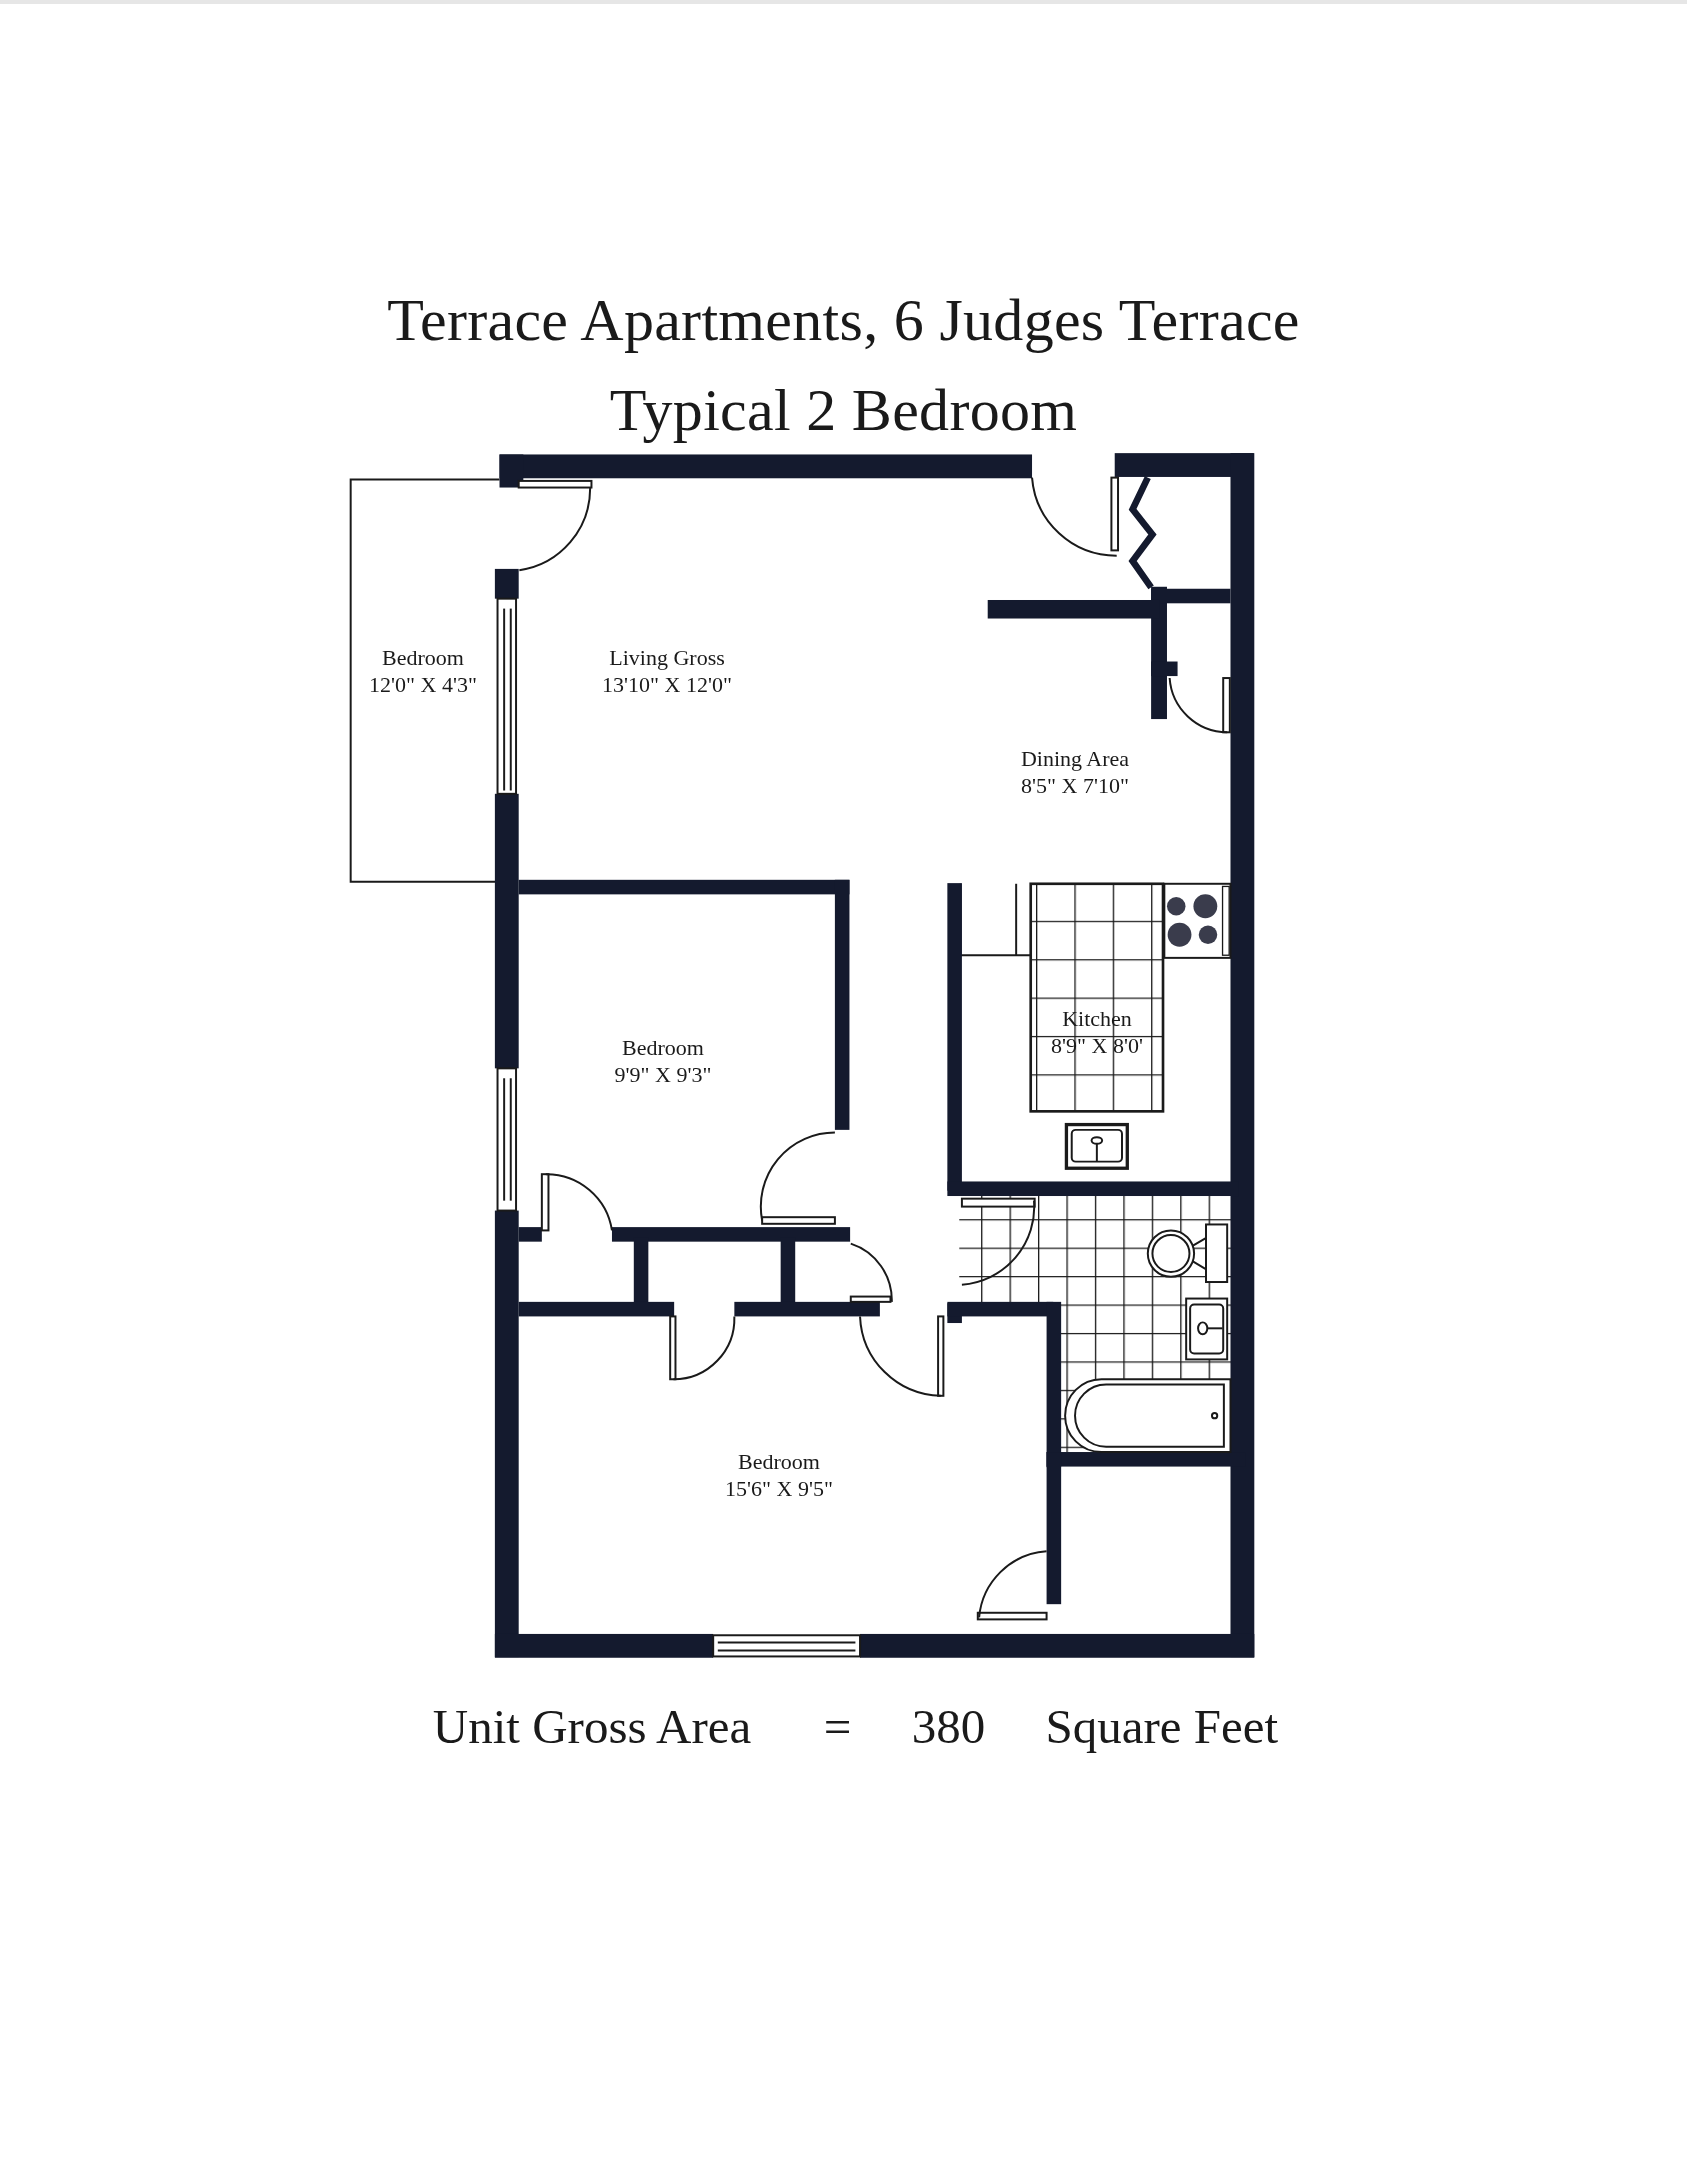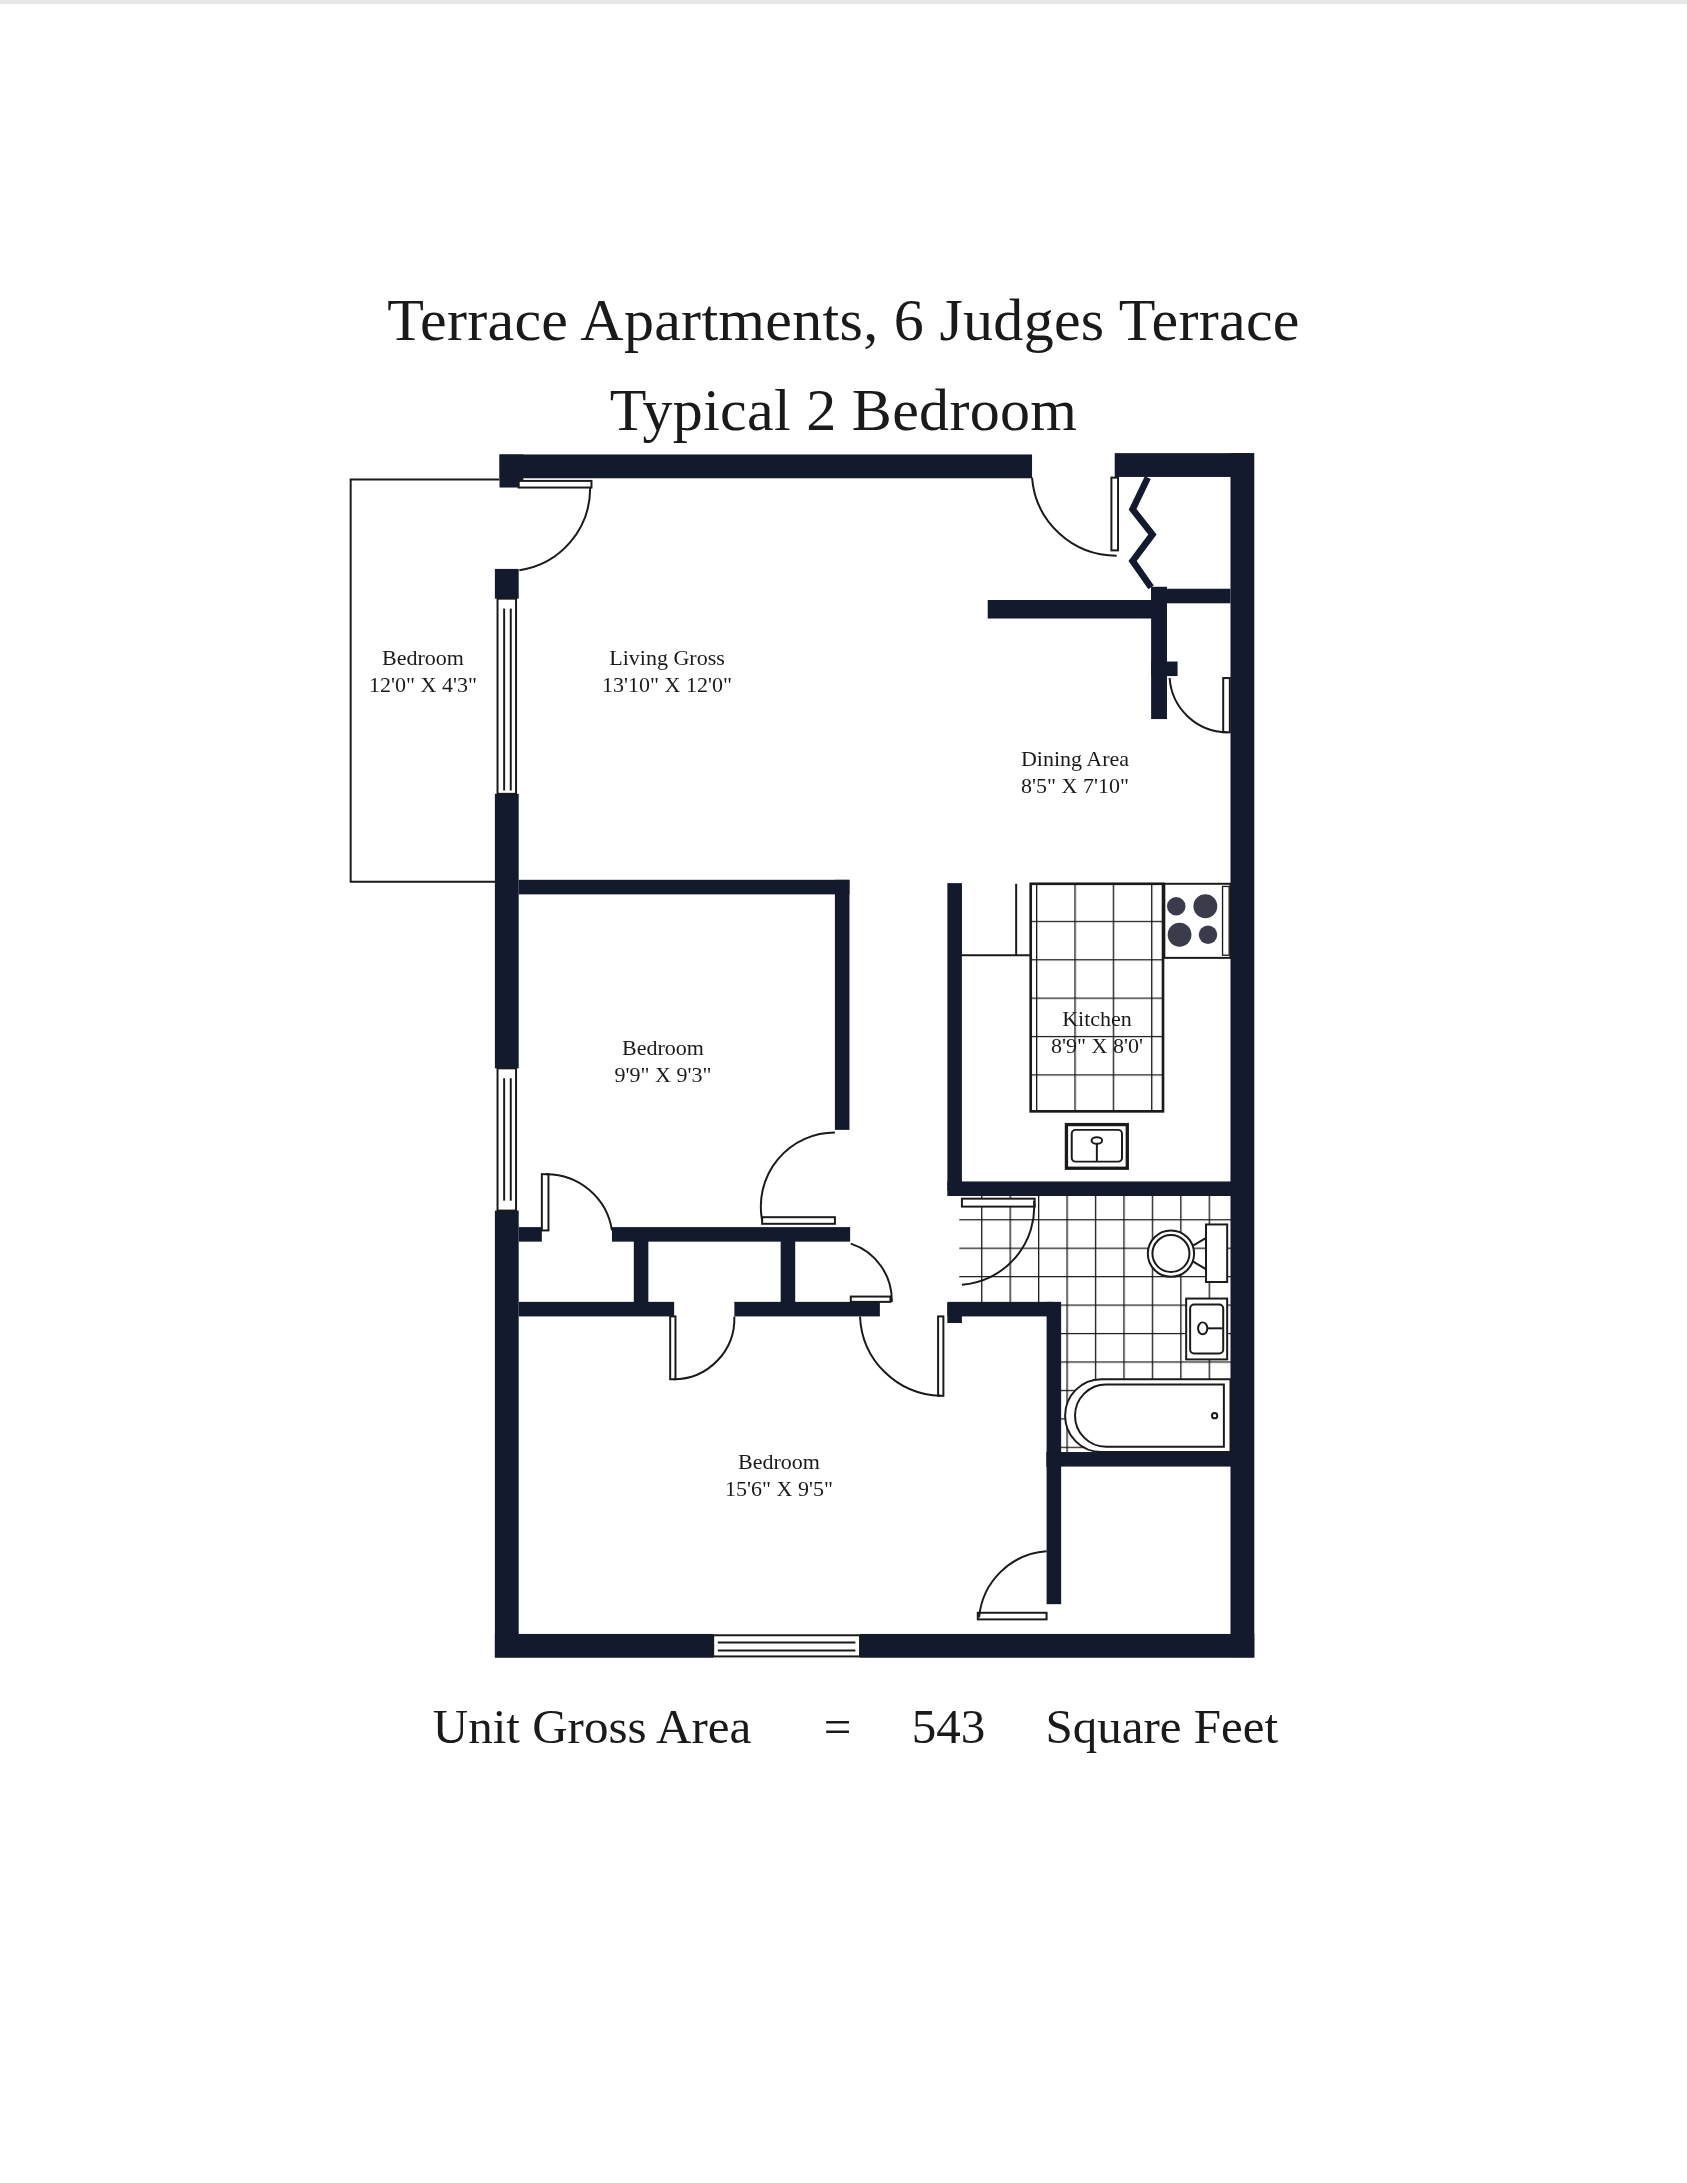--- a/index.html
+++ b/index.html
@@ -202,15 +202,15 @@
 <div class="lbl" style="left:544px; top:1035px;">
   <span class="n">Bedroom</span>
   <span class="d">9'9" X 9'3"</span>
 </div>
 <div class="lbl" style="left:660px; top:1449px;">
   <span class="n">Bedroom</span>
   <span class="d">15'6" X 9'5"</span>
 </div>
 
 <div class="footer">
-  <span>Unit Gross Area</span><span>  </span><span>=</span><span> </span><span>543</span><span> </span><span>Square Feet</span>
+  <span>Unit Gross Area</span><span>  </span><span>=</span><span> </span><span>380</span><span> </span><span>Square Feet</span>
 </div>
 
 
 </body></html>

